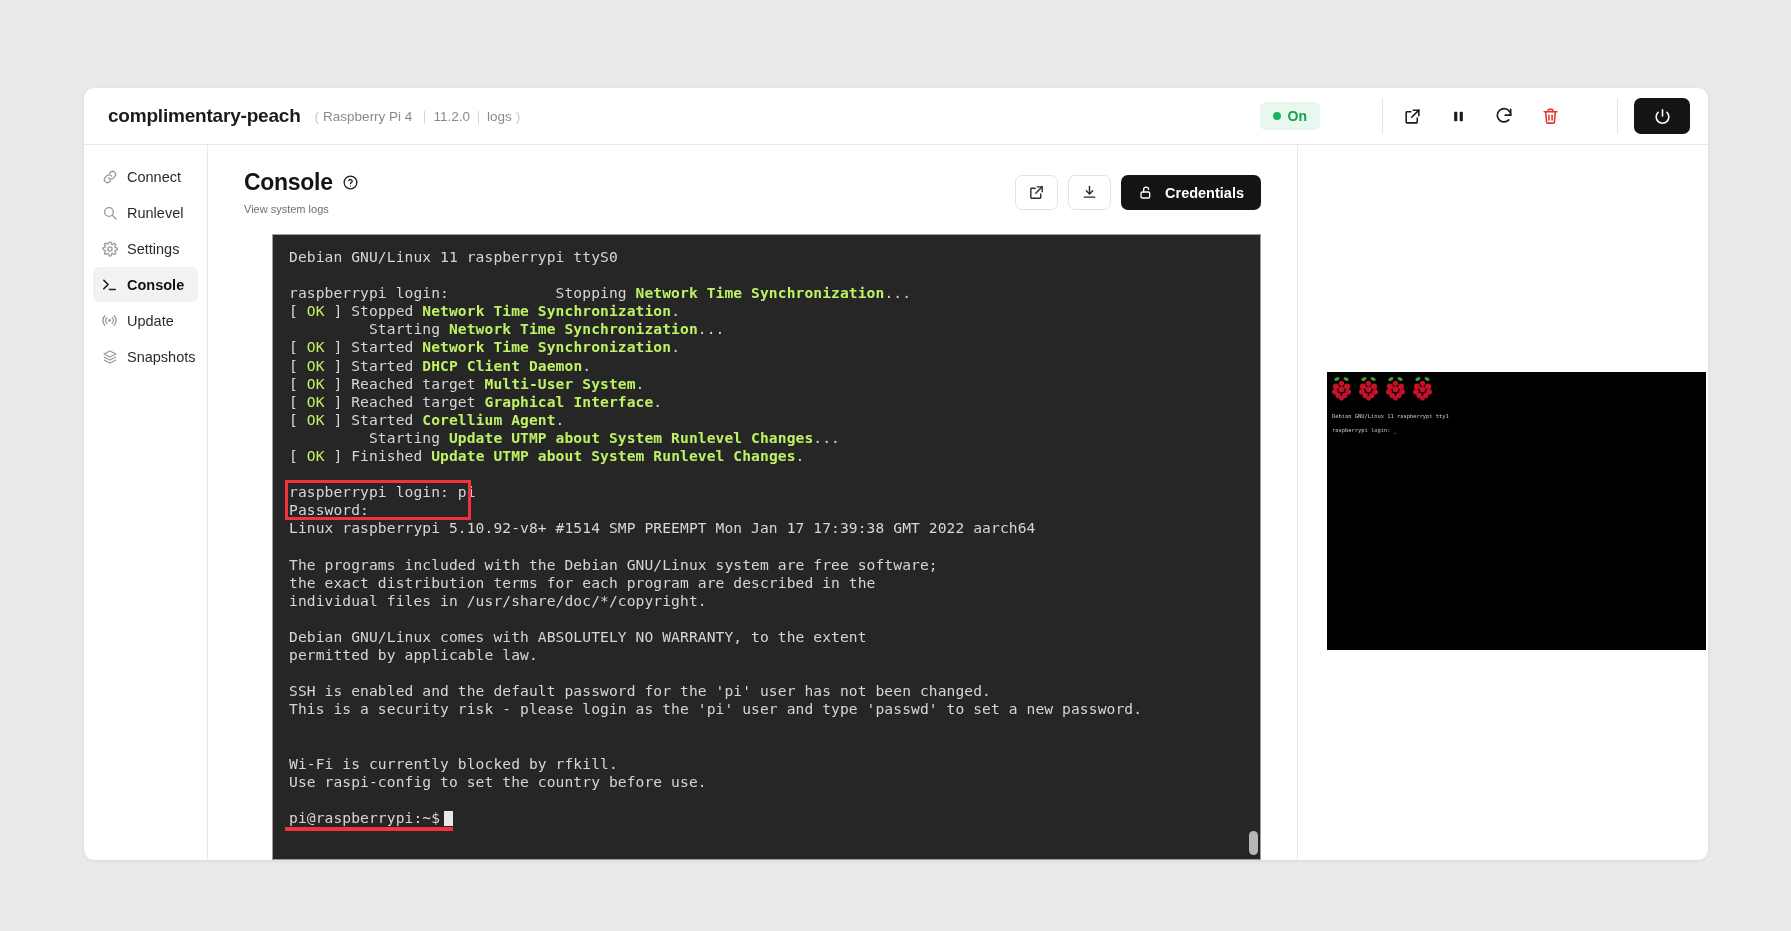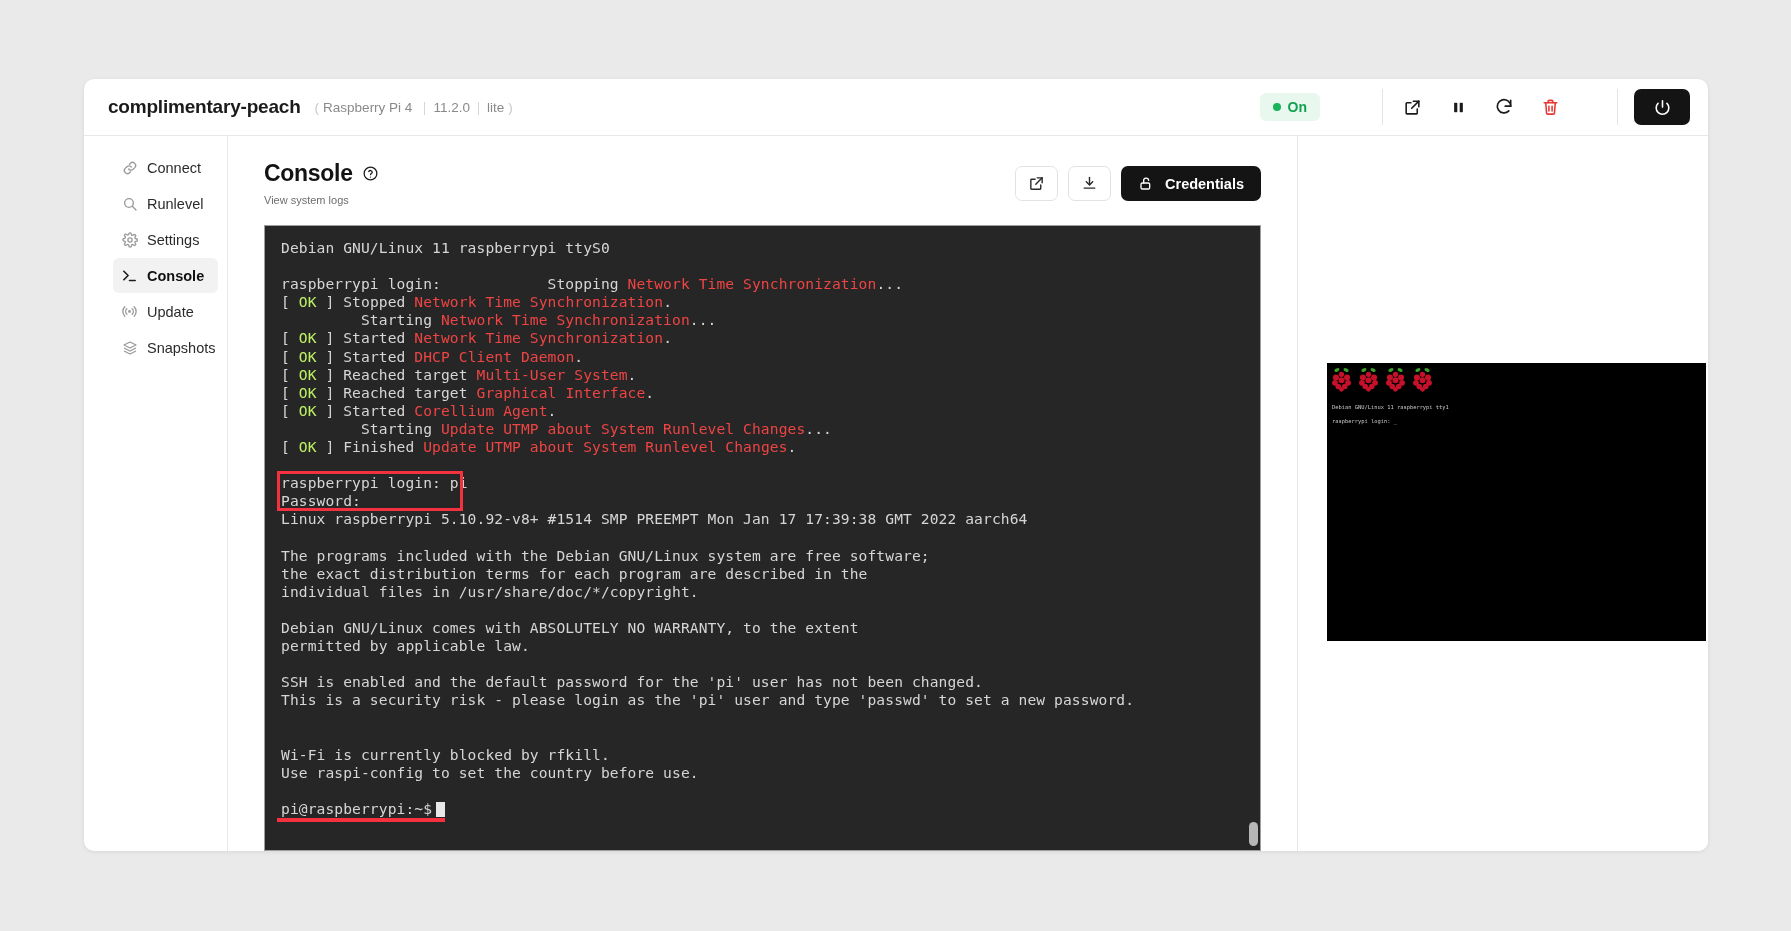--- a/index.html
+++ b/index.html
@@ -9,21 +9,21 @@
     height: 931px;
     background: #eaeaea;
     font-family: "Liberation Sans", sans-serif;
     overflow: hidden;
   }
 
   
   .card {
     position: absolute;
     left: 84px;
-    top: 79px;
+    top: 88px;
     width: 1624px;
     height: 772px;
     background: #ffffff;
     border-radius: 10px;
     box-shadow: 0 1px 4px rgba(0,0,0,.08);
     overflow: hidden;
     display: flex;
     flex-direction: column;
   }
 
@@ -109,21 +109,21 @@
   }
   .power-btn {
     width: 56px; height: 36px;
     background: #141414;
     border-radius: 7px;
     display: flex; align-items: center; justify-content: center;
     cursor: pointer;
   }
 
   
-  .body-row { display: flex; flex: 1 1 auto; min-height: 0; padding-left: 20px; }
+  .body-row { display: flex; flex: 1 1 auto; min-height: 0; }
 
   .sidebar {
     width: 124px;
     flex: 0 0 124px;
     border-right: 1px solid #e8e8e8;
     padding: 14px 9px 0 9px;
   }
   .nav-item {
     display: flex;
     align-items: center;
@@ -203,34 +203,35 @@
   
   .terminal-outer {
     margin-top: 19px;
     margin-bottom: 0;
     flex: 1 1 auto;
     min-height: 0;
     background: #262626;
     border: 1px solid #9e9e9e;
     position: relative;
     overflow: hidden;
+    margin-left: 28px;
   }
   .terminal {
     position: absolute;
     inset: 0;
     padding: 13px 16px 0 16px;
     font-family: "DejaVu Sans Mono", "Liberation Mono", monospace;
     font-size: 14.6px;
     line-height: 18.1px;
     color: #d6d6d6;
     white-space: pre;
     overflow: hidden;
     letter-spacing: 0.1px;
   }
-  .terminal b { color: #ef4444; font-weight: normal; }
+  .terminal b { color: #bef264; font-weight: bold; }
   .ok { color: #bef264; }
   .cursor {
     display: inline-block;
     width: 9px; height: 15px;
     background: #e8e8e8;
     vertical-align: -3px;
     margin-left: 4px;
   }
 
   .term-scroll {
@@ -297,21 +298,21 @@
 <div class="card">
 
   <div class="titlebar">
     <div class="device-name">complimentary-peach</div>
     <div class="device-meta">
       <span class="paren">(</span>
       <span class="meta-pad">Raspberry Pi 4</span>
       <span class="sep"></span>
       <span>11.2.0</span>
       <span class="sep"></span>
-      <span>lite</span>
+      <span>logs</span>
       <span class="paren meta-pad">)</span>
     </div>
 
     <div class="titlebar-right">
       <div class="status-badge">
         <span class="status-dot"></span>
         <span>On</span>
       </div>
 
       <div class="icon-group">

